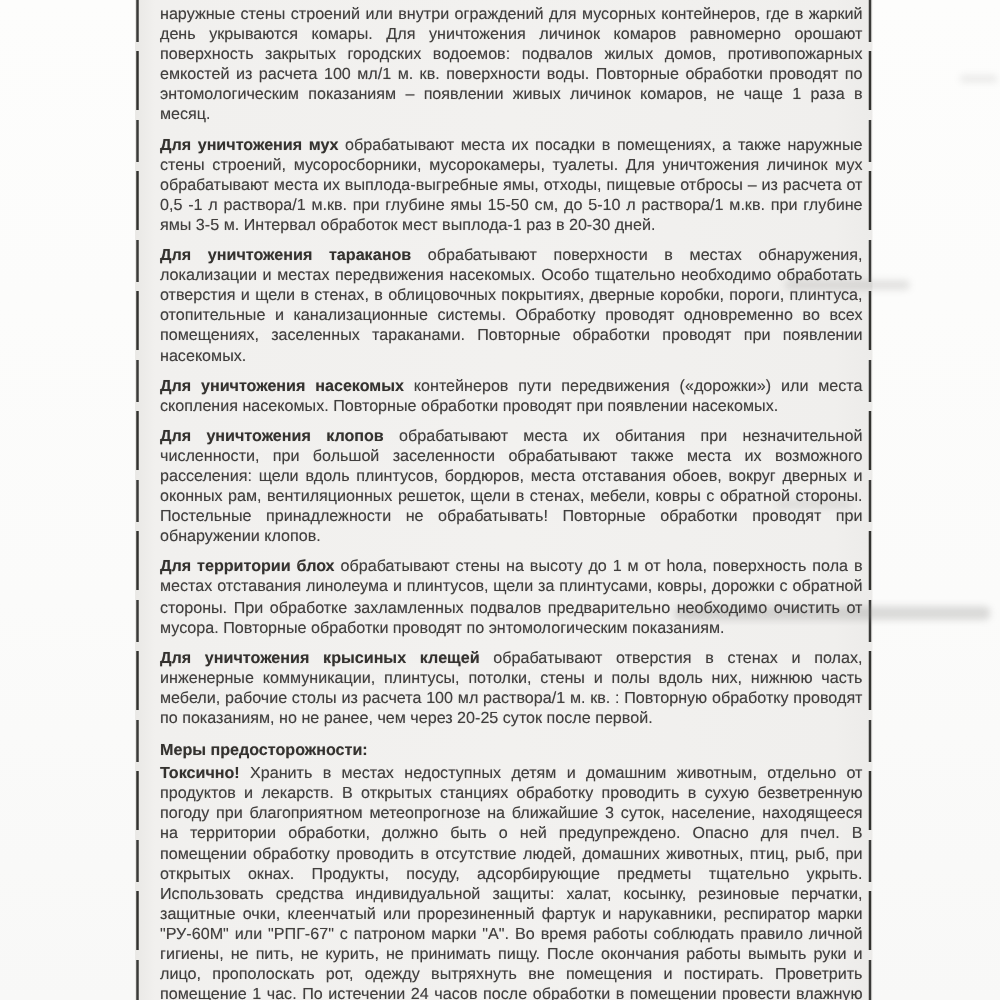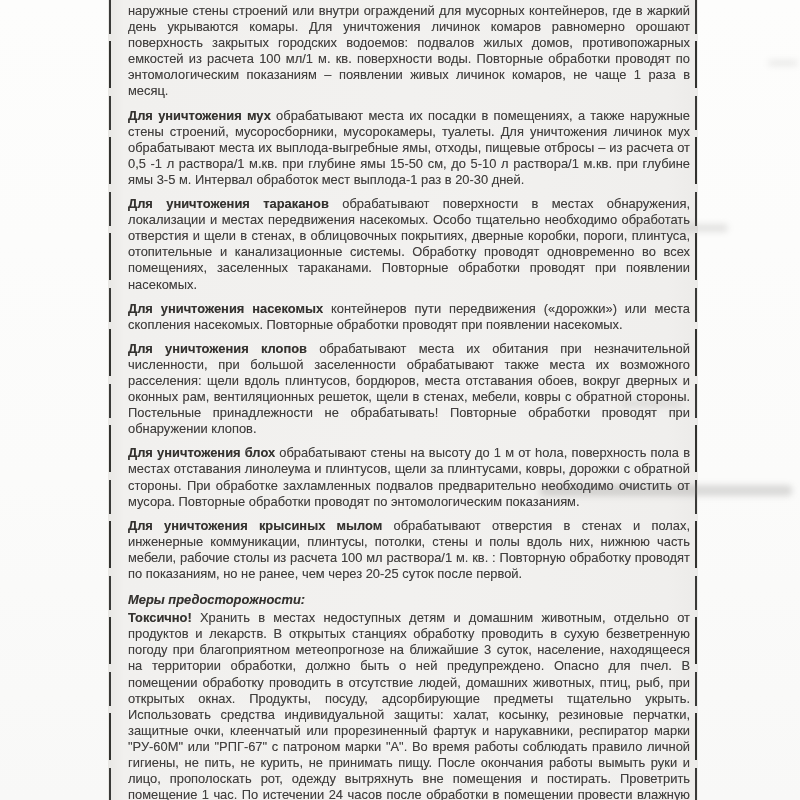--- a/index.html
+++ b/index.html
@@ -47,21 +47,21 @@
     left: 20px;
     top: 3px;
     width: 562px;
     color: #413f3e;
     font-size: 12.9px;
     line-height: 16.1px;
     text-align: justify;
     text-shadow: 0 0 0.6px rgba(70,68,66,0.45);
   }
   .para { margin: 0 0 8px 0; }
-  .para.heading { margin: 10px 0 2px 0; font-style: italic; }
+  .para.heading { margin: 10px 0 2px 0; }
   .lead { font-weight: 700; color: #34322f; }
 
   .smudge {
     position: absolute;
     background: #7d7c7a;
     border-radius: 4px;
     filter: blur(3px);
   }
   .smudge.s1 { left: 520px; top: 224px; width: 100px; height: 8px;  opacity: 0.20; }
   .smudge.s2 { left: 513px; top: 400px; width: 60px;  height: 7px;  opacity: 0.16; }
@@ -86,23 +86,23 @@
       <p class="para"><span class="lead"></span><span>наружные стены строений или внутри ограждений для мусорных контейнеров, где в жаркий день укрываются комары. Для уничтожения личинок комаров равномерно орошают поверхность закрытых городских водоемов:  подвалов жилых домов, противопожарных емкостей из расчета 100 мл/1 м. кв. поверхности воды. Повторные обработки проводят по энтомологическим показаниям – появлении живых личинок комаров, не чаще 1 раза в месяц.</span></p>
 
       <p class="para"><span class="lead">Для уничтожения мух</span><span> обрабатывают места их посадки в помещениях, а также наружные стены строений, мусоросборники, мусорокамеры, туалеты. Для уничтожения личинок мух обрабатывают места их выплода-выгребные ямы, отходы, пищевые отбросы – из расчета от 0,5 -1 л раствора/1 м.кв. при глубине ямы 15-50 см, до 5-10 л раствора/1 м.кв.  при глубине ямы 3-5 м. Интервал обработок мест выплода-1 раз в 20-30 дней.</span></p>
 
       <p class="para"><span class="lead">Для уничтожения тараканов</span><span> обрабатывают поверхности в местах обнаружения, локализации и местах передвижения насекомых. Особо  тщательно  необходимо обработать отверстия и щели в стенах, в облицовочных покрытиях, дверные коробки, пороги, плинтуса, отопительные и канализационные системы. Обработку проводят одновременно во всех помещениях, заселенных тараканами. Повторные обработки проводят при появлении насекомых.</span></p>
 
       <p class="para"><span class="lead">Для уничтожения насекомых</span><span> контейнеров пути передвижения («дорожки») или места скопления насекомых. Повторные обработки проводят при появлении насекомых.</span></p>
 
       <p class="para"><span class="lead">Для уничтожения клопов</span><span>  обрабатывают места их обитания при незначительной численности, при большой заселенности обрабатывают также места их возможного расселения: щели вдоль плинтусов, бордюров, места отставания обоев, вокруг дверных и оконных рам,  вентиляционных решеток, щели в стенах, мебели, ковры с обратной стороны. Постельные принадлежности не обрабатывать! Повторные обработки проводят при обнаружении клопов.</span></p>
 
-      <p class="para"><span class="lead">Для уничтожения блох</span><span> обрабатывают стены на высоту до 1 м от hола, поверхность пола в местах отставания линолеума и плинтусов, щели за плинтусами, ковры, дорожки с обратной стороны. При обработке захламленных подвалов предварительно необходимо очистить от мусора. Повторные обработки проводят по энтомологическим показаниям.</span></p>
+      <p class="para"><span class="lead">Для территории блох</span><span> обрабатывают стены на высоту до 1 м от hола, поверхность пола в местах отставания линолеума и плинтусов, щели за плинтусами, ковры, дорожки с обратной стороны. При обработке захламленных подвалов предварительно необходимо очистить от мусора. Повторные обработки проводят по энтомологическим показаниям.</span></p>
 
-      <p class="para"><span class="lead">Для уничтожения крысиных мылом</span><span> обрабатывают отверстия в стенах и полах, инженерные коммуникации, плинтусы, потолки, стены и полы вдоль них, нижнюю часть мебели, рабочие столы из расчета 100 мл раствора/1 м. кв.  : Повторную обработку проводят по показаниям, но не ранее, чем через 20-25 суток после первой.</span></p>
+      <p class="para"><span class="lead">Для уничтожения крысиных клещей</span><span> обрабатывают отверстия в стенах и полах, инженерные коммуникации, плинтусы, потолки, стены и полы вдоль них, нижнюю часть мебели, рабочие столы из расчета 100 мл раствора/1 м. кв.  : Повторную обработку проводят по показаниям, но не ранее, чем через 20-25 суток после первой.</span></p>
 
       <p class="para heading"><span class="lead">Меры предосторожности:</span><span></span></p>
 
       <p class="para"><span class="lead">Токсично!</span><span> Хранить в местах недоступных детям и домашним животным, отдельно от продуктов и лекарств. В открытых станциях обработку проводить в  сухую безветренную погоду при благоприятном метеопрогнозе на ближайшие 3 суток, население, находящееся на территории обработки,  должно быть о ней предупреждено. Опасно для пчел. В помещении обработку проводить в отсутствие людей, домашних животных, птиц, рыб, при открытых окнах. Продукты, посуду, адсорбирующие предметы тщательно укрыть. Использовать средства индивидуальной защиты: халат, косынку, резиновые перчатки, защитные очки, клеенчатый или прорезиненный фартук и нарукавники, респиратор марки "РУ-60М" или "РПГ-67" с патроном марки "А". Во время работы соблюдать правило личной гигиены, не пить, не курить, не принимать пищу. После окончания работы вымыть руки и лицо, прополоскать рот, одежду вытряхнуть вне помещения и постирать. Проветрить помещение 1 час. По истечении 24 часов после обработки  в помещении провести влажную уборку рабочих поверхностей, оставляя средство в скрытых и труднодоступных местах. Допуск людей в помещение возможен через 3 часа после влажной уборки. В случае отравления немедленно прекратить работу, покинуть помещение, обратиться к врачу. При случайном попадании средства в глаза – тщательно в течение нескольких минут промыть их струей воды или 2% раствором пищевой соды. При появлении раздражения слизистой оболочки – закапать за веко 2-3 капли 30% сульфацила натрия, при болезненности – 2% раствор новокаина. При случайном попадании на кожу – снять капли средства ватным тампоном или ветошью, не втирая, а загрязненный участок кожи вымыть водой с мылом или обработать 2% раствором пищевой соды. При случайном попадании средства в желудок – дать выпить 1-2 стакана</span></p>
 
     </div>
   </div>
 </div>
 
 </body></html>

